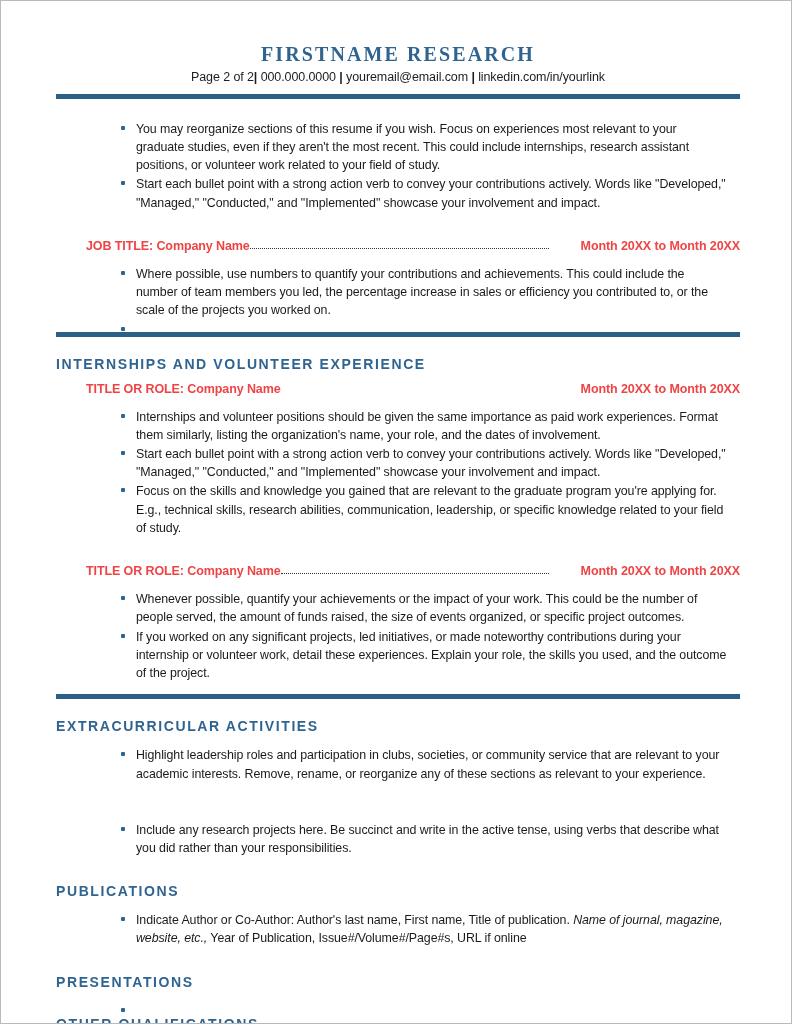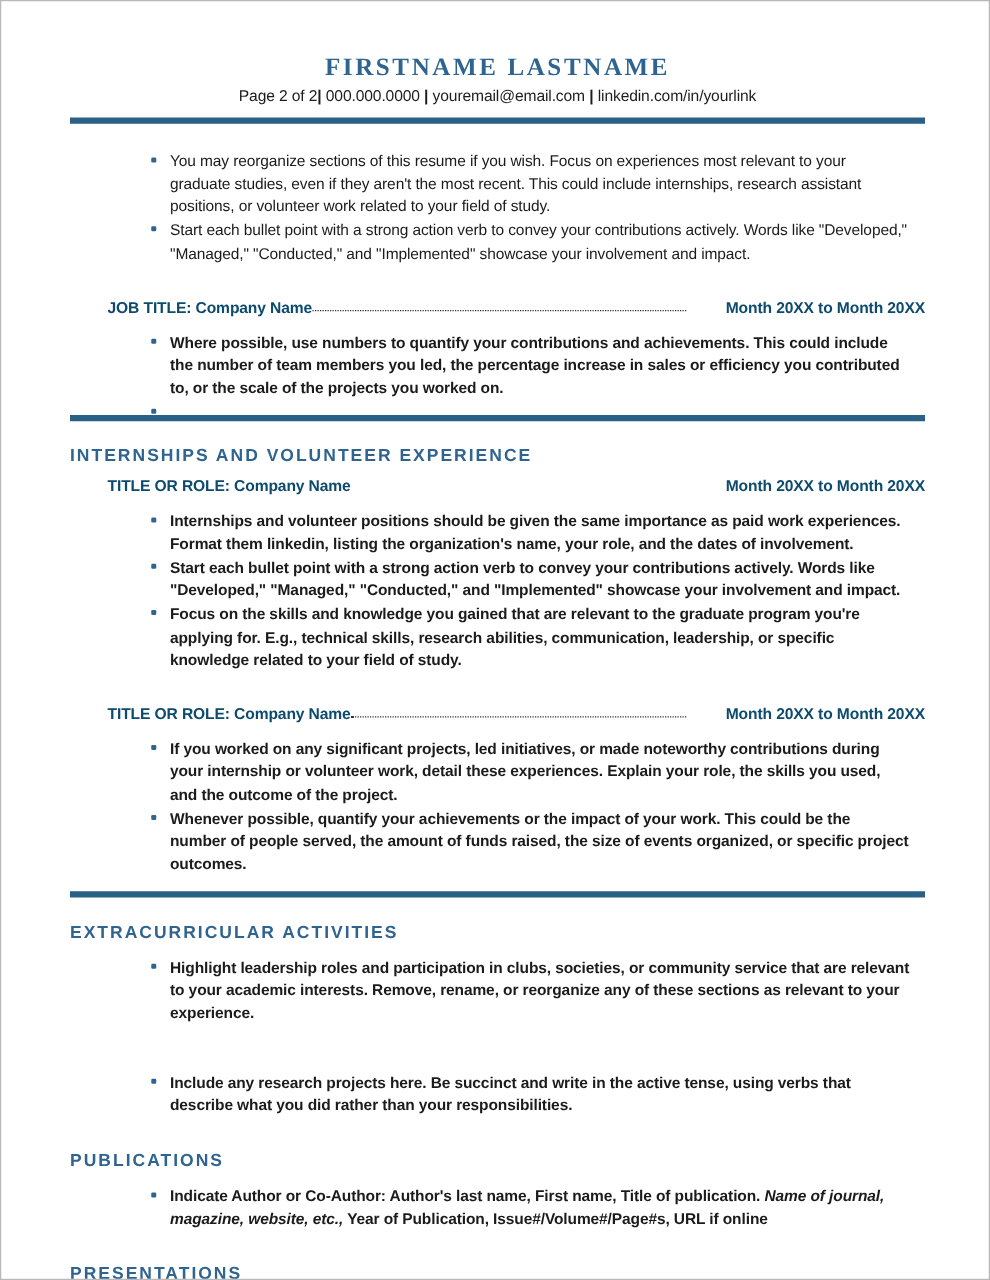--- a/index.html
+++ b/index.html
@@ -70,21 +70,21 @@
     color: #2f6490;
     text-transform: uppercase;
   }
 
   
   .entry-row {
     display: flex;
     align-items: baseline;
     font-size: 12.5px;
     font-weight: bold;
-    color: #0c4a6e;
+    color: #ef4444;
     margin-left: 30px;
     width: 654px;
     box-sizing: border-box;
   }
   .entry-title { white-space: nowrap; letter-spacing: -0.1px; }
   .entry-leader {
     flex: 1 1 auto;
     min-width: 4px;
     position: relative;
     height: 12px;
@@ -118,35 +118,35 @@
   ul.bullets li .dot {
     position: absolute;
     left: 53px;
     top: 6px;
     width: 4px;
     height: 4px;
     background: #2f6490;
     border-radius: 1px;
   }
 
-  .bullets-block { margin-top: 4px; font-weight: bold; }
+  .bullets-block { margin-top: 4px; }
   em.ital { font-style: italic; }
 
   .gap-sm { height: 9px; }
   .gap-md { height: 14px; }
   .gap-lg { height: 19px; }
 </style>
 </head>
 <body>
 
 <div class="page">
   <div class="inner">
 
     <div class="doc-header">
-      <div class="full-name">FIRSTNAME LASTNAME</div>
+      <div class="full-name">FIRSTNAME RESEARCH</div>
       <div class="contact-line">
         <span>Page 2 of 2</span><span class="sep">|</span>
         <span>000.000.0000</span>
         <span class="sep">|</span>
         <span>youremail@email.com</span>
         <span class="sep">|</span>
         <span>linkedin.com/in/yourlink</span>
       </div>
     </div>
     <div class="rule rule-header"></div>
@@ -195,21 +195,21 @@
     <div class="entry-row">
       <span class="entry-title">TITLE OR ROLE: Company Name</span>
       <span class="entry-leader"></span>
       <span class="entry-dates">Month 20XX to Month 20XX</span>
     </div>
 
     <div class="bullets-block">
       <ul class="bullets">
         <li>
           <span class="dot"></span>
-          <span>Internships and volunteer positions should be given the same importance as paid work experiences. Format them linkedin, listing the organization's name, your role, and the dates of involvement.</span>
+          <span>Internships and volunteer positions should be given the same importance as paid work experiences. Format them similarly, listing the organization's name, your role, and the dates of involvement.</span>
         </li>
         <li>
           <span class="dot"></span>
           <span>Start each bullet point with a strong action verb to convey your contributions actively. Words like "Developed," "Managed," "Conducted," and "Implemented" showcase your involvement and impact.</span>
         </li>
         <li>
           <span class="dot"></span>
           <span>Focus on the skills and knowledge you gained that are relevant to the graduate program you're applying for. E.g., technical skills, research abilities, communication, leadership, or specific knowledge related to your field of study.</span>
         </li>
       </ul>
@@ -220,25 +220,25 @@
     <div class="entry-row">
       <span class="entry-title">TITLE OR ROLE: Company Name</span>
       <span class="entry-leader dotted"></span>
       <span class="entry-dates">Month 20XX to Month 20XX</span>
     </div>
 
     <div class="bullets-block">
       <ul class="bullets">
         <li>
           <span class="dot"></span>
+          <span>Whenever possible, quantify your achievements or the impact of your work. This could be the number of people served, the amount of funds raised, the size of events organized, or specific project outcomes.</span>
+        </li>
+        <li>
+          <span class="dot"></span>
           <span>If you worked on any significant projects, led initiatives, or made noteworthy contributions during your internship or volunteer work, detail these experiences. Explain your role, the skills you used, and the outcome of the project.</span>
-        </li>
-        <li>
-          <span class="dot"></span>
-          <span>Whenever possible, quantify your achievements or the impact of your work. This could be the number of people served, the amount of funds raised, the size of events organized, or specific project outcomes.</span>
         </li>
       </ul>
     </div>
 
     <div class="rule rule-section"></div>
 
     <div class="gap-lg"></div>
 
     <div class="section-title">EXTRACURRICULAR ACTIVITIES</div>
     <div class="bullets-block">

